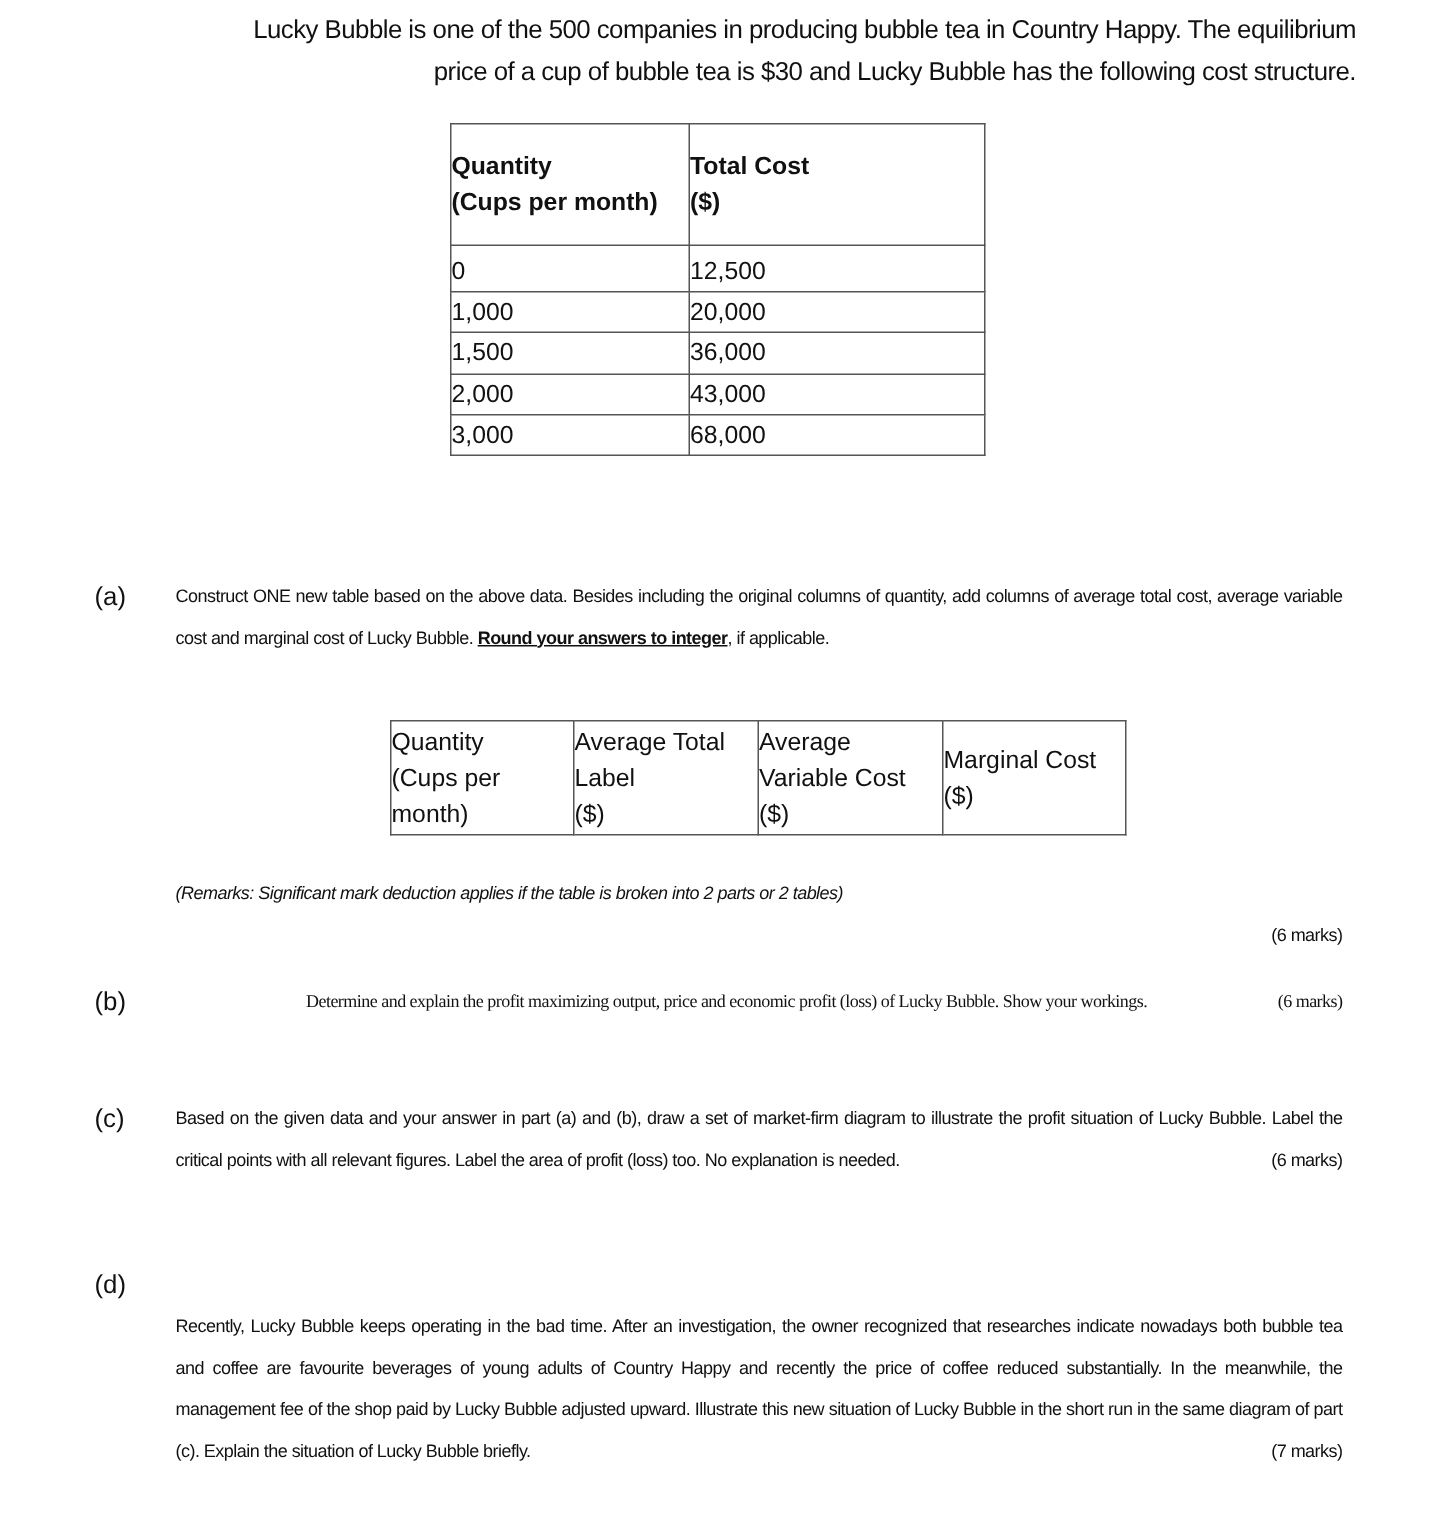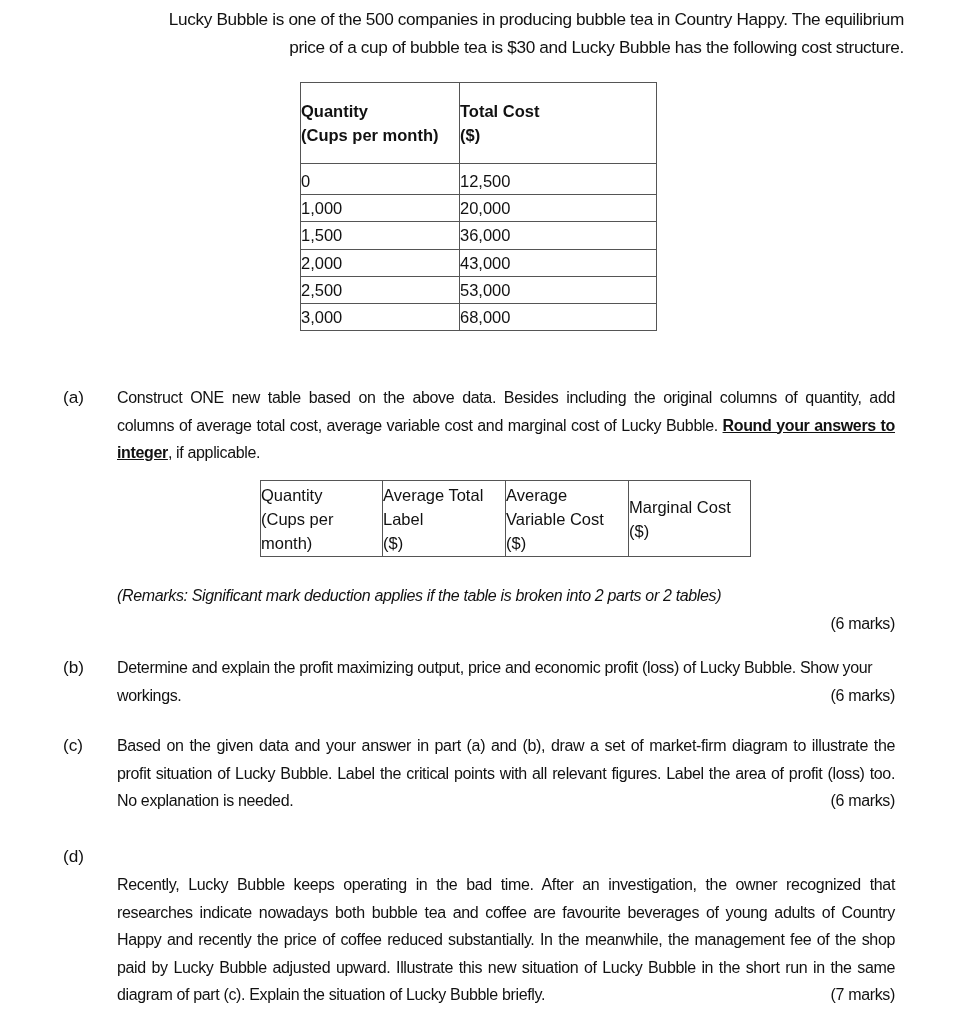--- a/index.html
+++ b/index.html
@@ -8,21 +8,21 @@
     font-family: "Liberation Sans", "DejaVu Sans", sans-serif;
     color: #111111;
   }
   .para {
     position: absolute; left: 58px; width: 846px;
     font-size: 17.2px; line-height: 27.5px; letter-spacing: -0.35px; text-align: right;
   }
   .qlabel { position: absolute; left: 63px; font-size: 17.2px; line-height: 27.5px; }
   .qbody {
     position: absolute; left: 117px; width: 778px;
-    font-size: 16px; line-height: 27.5px; letter-spacing: -0.35px;
+    font-size: 12px; line-height: 27.5px; letter-spacing: -0.35px;
     text-align: justify;
   }
   .marks { float: right; }
   .bold-ul { font-weight: bold; text-decoration: underline; }
   .remark { font-style: italic; }
 
   table { border-collapse: collapse; position: absolute; }
   table td, table th { border: 1.4px solid #555; text-align: left; padding: 0; }
 
   #cost-table { left: 300px; top: 82px; width: 357px; font-size: 16.5px; }
@@ -70,24 +70,20 @@
     </tr>
     <tr>
       <td>1,500</td>
       <td>36,000</td>
     </tr>
     <tr>
       <td>2,000</td>
       <td>43,000</td>
     </tr>
     <tr>
-      <td>2,500</td>
-      <td>53,000</td>
-    </tr>
-    <tr>
       <td>3,000</td>
       <td>68,000</td>
     </tr>
   </tbody>
 </table>
 
 <div class="qlabel" style="top:384px;">(a)</div>
 <div class="qbody" style="top:384px;">
   <span>Construct ONE new table based on the above data.  Besides including the original columns of quantity, add columns of average total cost, average variable cost and marginal cost of Lucky Bubble.  </span><span class="bold-ul">Round your answers to integer</span><span>, if applicable.</span>
 </div>
@@ -117,21 +113,21 @@
   </tr>
 </tbody>
   </table>
 
 <div class="qbody" style="top:582px;">
   <div class="remark">(Remarks: Significant mark deduction applies if the table is broken into 2 parts or 2 tables)</div>
   <div style="text-align:right;">(6 marks)</div>
 </div>
 
 <div class="qlabel" style="top:654px;">(b)</div>
-<div class="qbody" style="top:654px; text-align:left;">
+<div class="qbody" style="top:654px; text-align:center;font-family:Liberation Serif, serif;">
   <span>Determine and explain the profit maximizing output, price and economic profit (loss) of Lucky Bubble.  Show your workings.</span><span class="marks">(6 marks)</span>
 </div>
 
 <div class="qlabel" style="top:732px;">(c)</div>
 <div class="qbody" style="top:732px;">
   <span>Based on the given data and your answer in part (a) and (b), draw a set of market-firm diagram to illustrate the profit situation of Lucky Bubble.  Label the critical points with all relevant figures. Label the area of profit (loss) too.  No explanation is needed.</span><span class="marks">(6 marks)</span>
 </div>
 
 <div class="qlabel" style="top:843px;">(d)</div>
 <div class="qbody" style="top:843px;margin-top:28px;">

